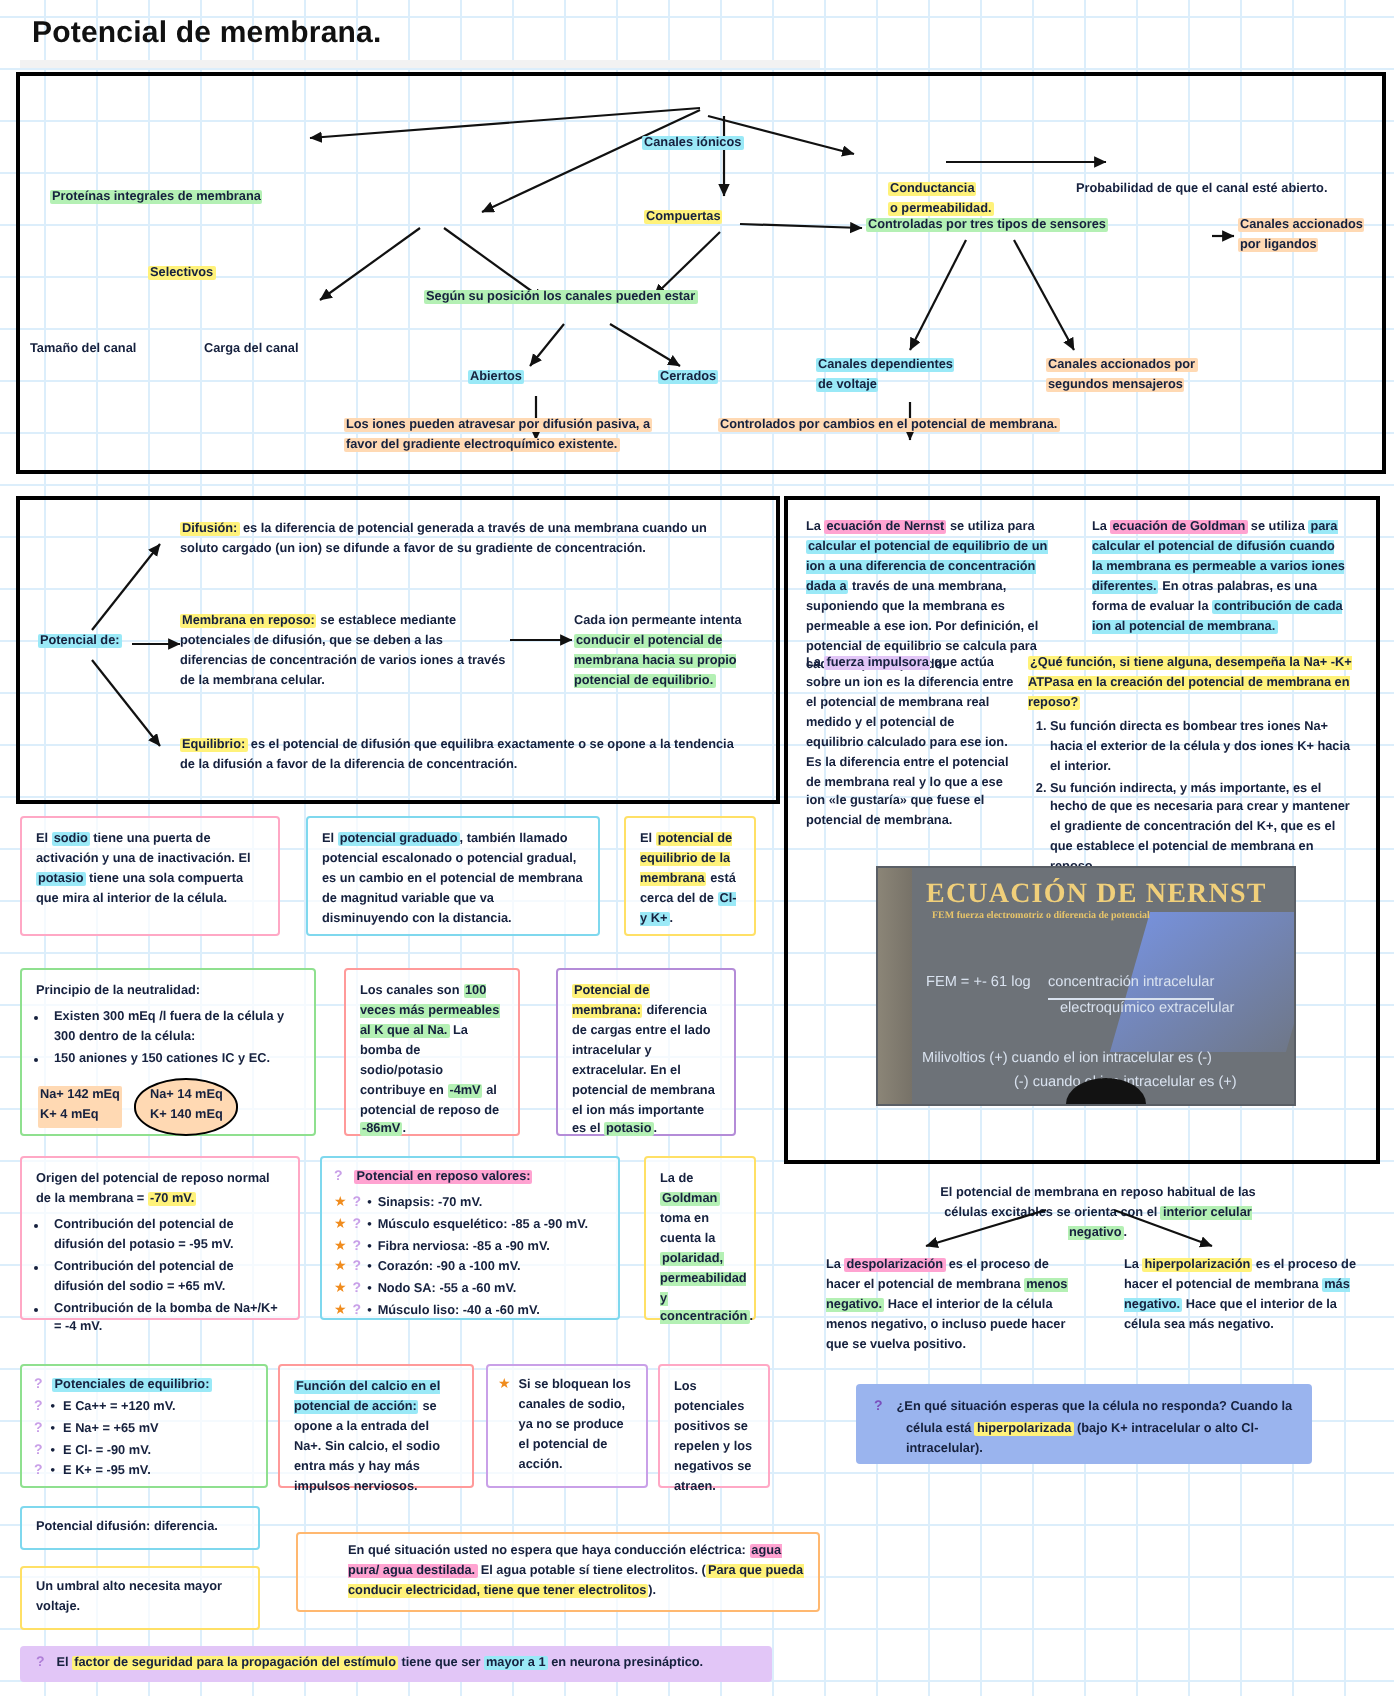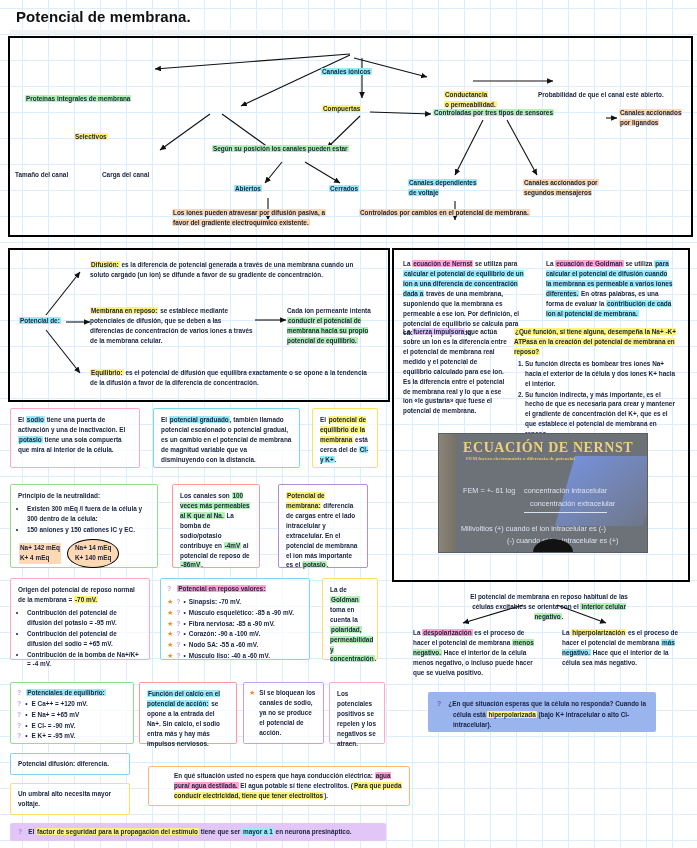--- a/index.html
+++ b/index.html
@@ -266,22 +266,22 @@
         <li>Su función indirecta, y más importante, es el hecho de que es necesaria para crear y mantener el gradiente de concentración del K+, que es el que establece el potencial de membrana en reposo.</li>
       </ol>
     </div>
 
     <div class="photo" style="left:44px;top:183px;width:208px;height:118px;">
       <div class="leftbar"></div>
       <div class="sheen"></div>
       <div class="ptitle">ECUACIÓN DE NERNST</div>
       <div class="psub">FEM fuerza electromotriz o diferencia de potencial</div>
       <div class="pl" style="left:24px;top:52px;">FEM = +- 61 log</div>
-      <div class="pl" style="left:85px;top:52px;border-bottom:1px solid #d9e2ef;padding-bottom:17px;">concentración intracelular</div>
-      <div class="pl" style="left:91px;top:65px;">concentración extracelular</div>
+      <div class="pl" style="left:85px;top:52px;border-bottom:1px solid #d9e2ef;padding-bottom:4px;">concentración intracelular</div>
+      <div class="pl" style="left:91px;top:65px;">electroquímico extracelular</div>
       <div class="pl" style="left:22px;top:90px;text-align:right;">Milivoltios  (+) cuando el ion intracelular es (-)</div>
       <div class="pl" style="left:68px;top:102px;">(-) cuando el ion intracelular es (+)</div>
       <div class="blob"></div>
     </div>
   </div>
 
   <div class="abs card c-pink" style="left:10px;top:408px;width:130px;height:60px;">
     <div class="t">
       <span>El </span><span class="hl-c">sodio</span><span> tiene una puerta de activación y una de inactivación. El </span><span class="hl-c">potasio</span><span> tiene una sola compuerta que mira al interior de la célula.</span>
     </div>

